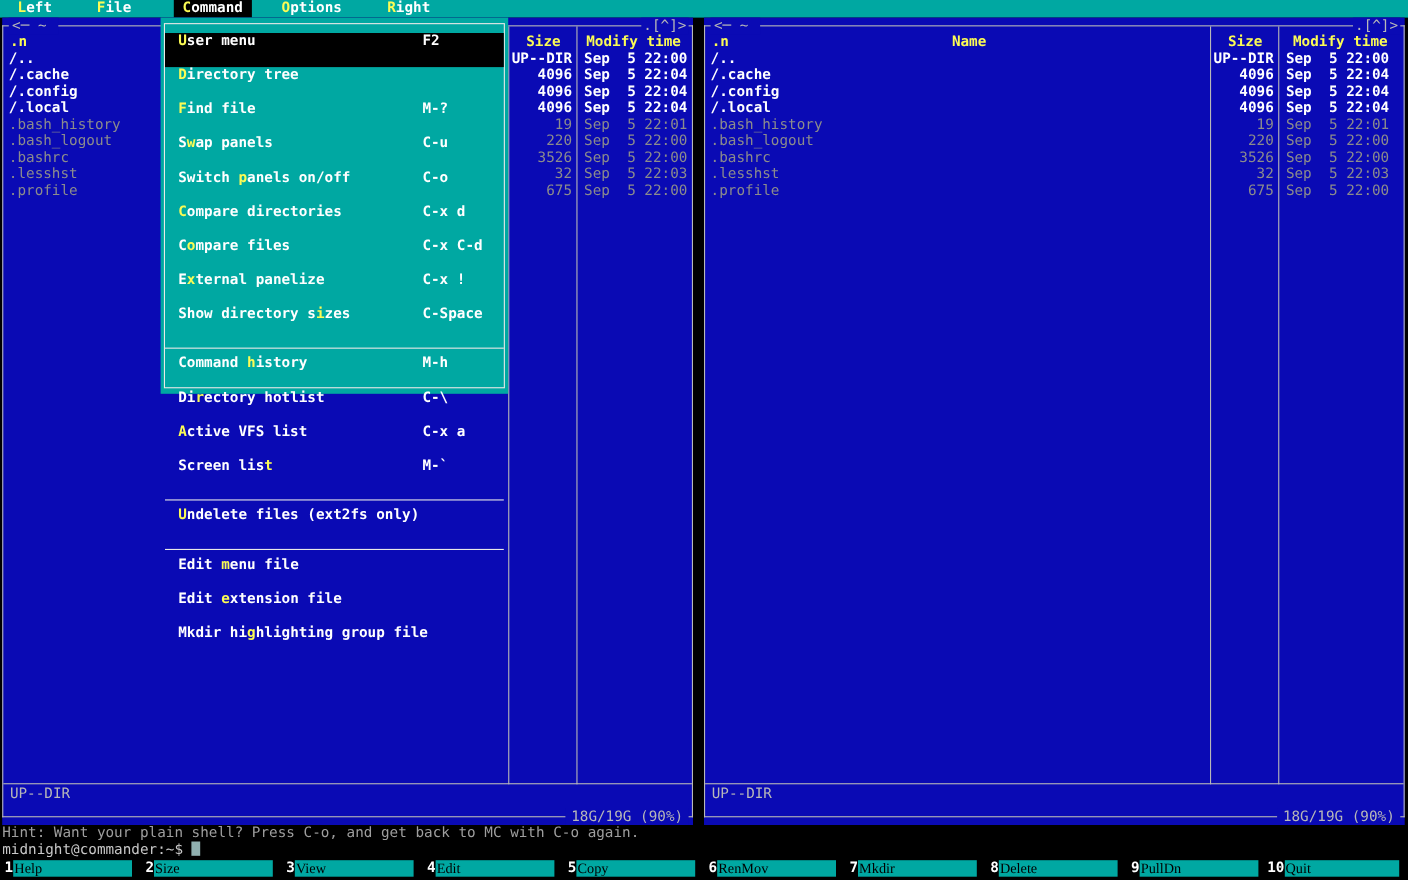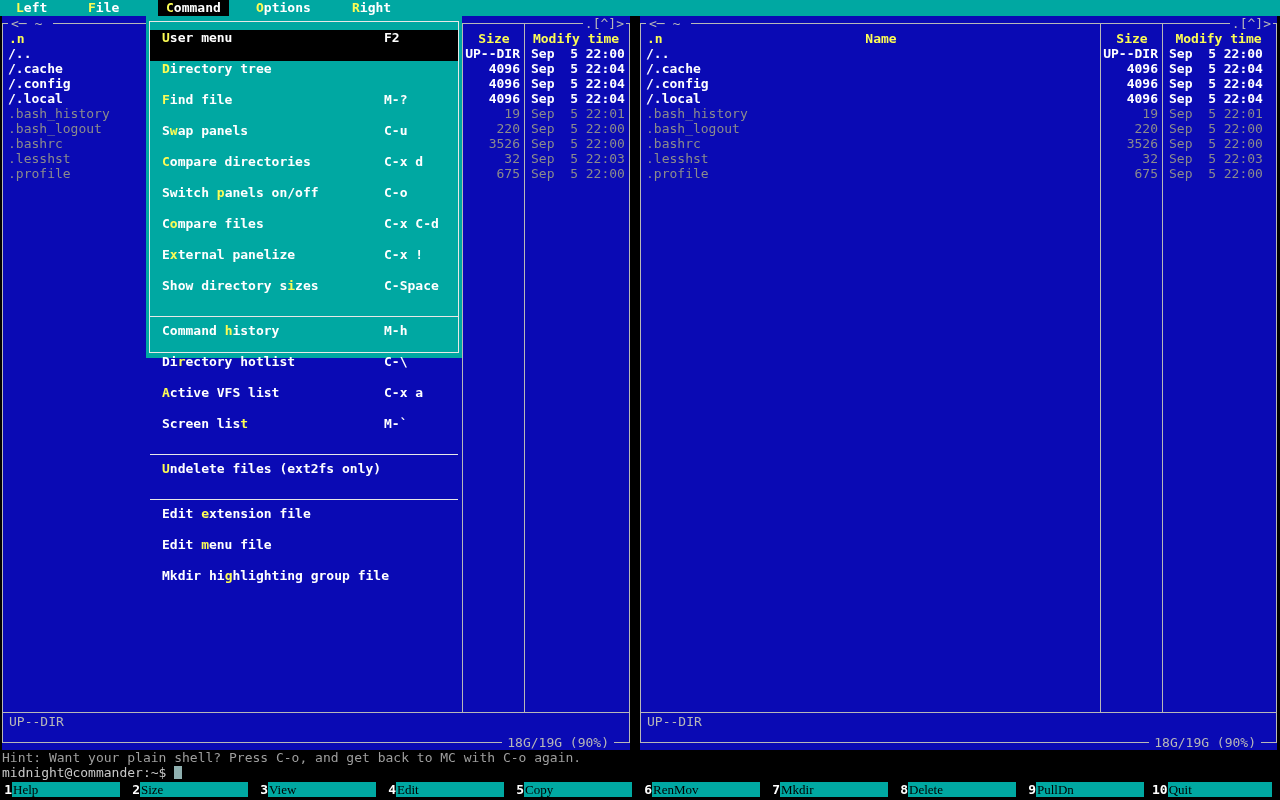--- a/index.html
+++ b/index.html
@@ -37,21 +37,21 @@
   .h-size{position:absolute;left:460px;width:62px;text-align:center;}
   .h-time{position:absolute;left:522px;right:2px;text-align:center;}
   .p-rows{position:absolute;top:30px;left:1px;right:1px;}
   .p-row{position:relative;height:15px;}
   .c-name{position:absolute;left:5px;white-space:pre;}
   .c-size{position:absolute;left:459px;width:61px;text-align:right;padding-right:3px;white-space:pre;}
   .c-time{position:absolute;left:528px;white-space:pre;}
   .p-row.dir{color:var(--white);font-weight:bold;}
   .p-row.file{color:var(--file);}
   .ministatus{position:absolute;left:7px;bottom:21px;color:var(--frame);white-space:pre;}
-  .diskusage{position:absolute;right:16px;bottom:0;height:15px;background:var(--blue);
+  .diskusage{position:absolute;right:4px;bottom:0;height:15px;background:var(--blue);
     color:var(--frame);padding:0 5px;white-space:pre;margin-top:40px;}
 
   
   #dropdown{position:absolute;left:146px;top:16px;width:316px;height:342px;
     background:var(--teal);z-index:10;}
   #menu-box{position:absolute;left:3px;right:3px;top:5px;bottom:5px;
     border:1px solid var(--menuframe);padding-top:8px;}
   .menu-item{position:relative;height:31px;line-height:15px;padding-left:12px;
     color:var(--white);font-weight:bold;white-space:pre;cursor:default;}
   .menu-item.selected{background:#000;}
@@ -214,35 +214,35 @@
       <span class="ministatus">UP--DIR</span>
       <span class="diskusage">18G/19G (90%)</span>
     </div>
 
   <div id="dropdown">
     <div id="menu-box">
         <div class="menu-item selected"><span></span><span class="hot">U</span><span>ser menu</span><span class="sc">F2</span></div>
         <div class="menu-item"><span></span><span class="hot">D</span><span>irectory tree</span></div>
         <div class="menu-item"><span></span><span class="hot">F</span><span>ind file</span><span class="sc">M-?</span></div>
         <div class="menu-item"><span>S</span><span class="hot">w</span><span>ap panels</span><span class="sc">C-u</span></div>
+        <div class="menu-item"><span>Switch </span><span class="hot">p</span><span>anels on/off</span><span class="sc">C-o</span></div>
         <div class="menu-item"><span></span><span class="hot">C</span><span>ompare directories</span><span class="sc">C-x d</span></div>
-        <div class="menu-item"><span>Switch </span><span class="hot">p</span><span>anels on/off</span><span class="sc">C-o</span></div>
         <div class="menu-item"><span>C</span><span class="hot">o</span><span>mpare files</span><span class="sc">C-x C-d</span></div>
         <div class="menu-item"><span>E</span><span class="hot">x</span><span>ternal panelize</span><span class="sc">C-x !</span></div>
         <div class="menu-item"><span>Show directory s</span><span class="hot">i</span><span>zes</span><span class="sc">C-Space</span></div>
         <div class="menu-sep"></div>
         <div class="menu-item"><span>Command </span><span class="hot">h</span><span>istory</span><span class="sc">M-h</span></div>
         <div class="menu-item"><span>Di</span><span class="hot">r</span><span>ectory hotlist</span><span class="sc">C-\</span></div>
         <div class="menu-item"><span></span><span class="hot">A</span><span>ctive VFS list</span><span class="sc">C-x a</span></div>
         <div class="menu-item"><span>Screen lis</span><span class="hot">t</span><span></span><span class="sc">M-`</span></div>
         <div class="menu-sep"></div>
         <div class="menu-item"><span></span><span class="hot">U</span><span>ndelete files (ext2fs only)</span></div>
         <div class="menu-sep"></div>
+        <div class="menu-item"><span>Edit </span><span class="hot">m</span><span>enu file</span></div>
         <div class="menu-item"><span>Edit </span><span class="hot">e</span><span>xtension file</span></div>
-        <div class="menu-item"><span>Edit </span><span class="hot">m</span><span>enu file</span></div>
         <div class="menu-item"><span>Mkdir hi</span><span class="hot">g</span><span>hlighting group file</span></div>
       </div>
   </div>
 
   <div id="hint">Hint: Want your plain shell? Press C-o, and get back to MC with C-o again.</div>
   <div id="promptline"><span>midnight@commander:~$</span><span id="cursor"></span></div>
   <div id="fkeys">
       <div class="fk">
         <span class="fk-num">1</span>
         <span class="fk-label">Help</span>

